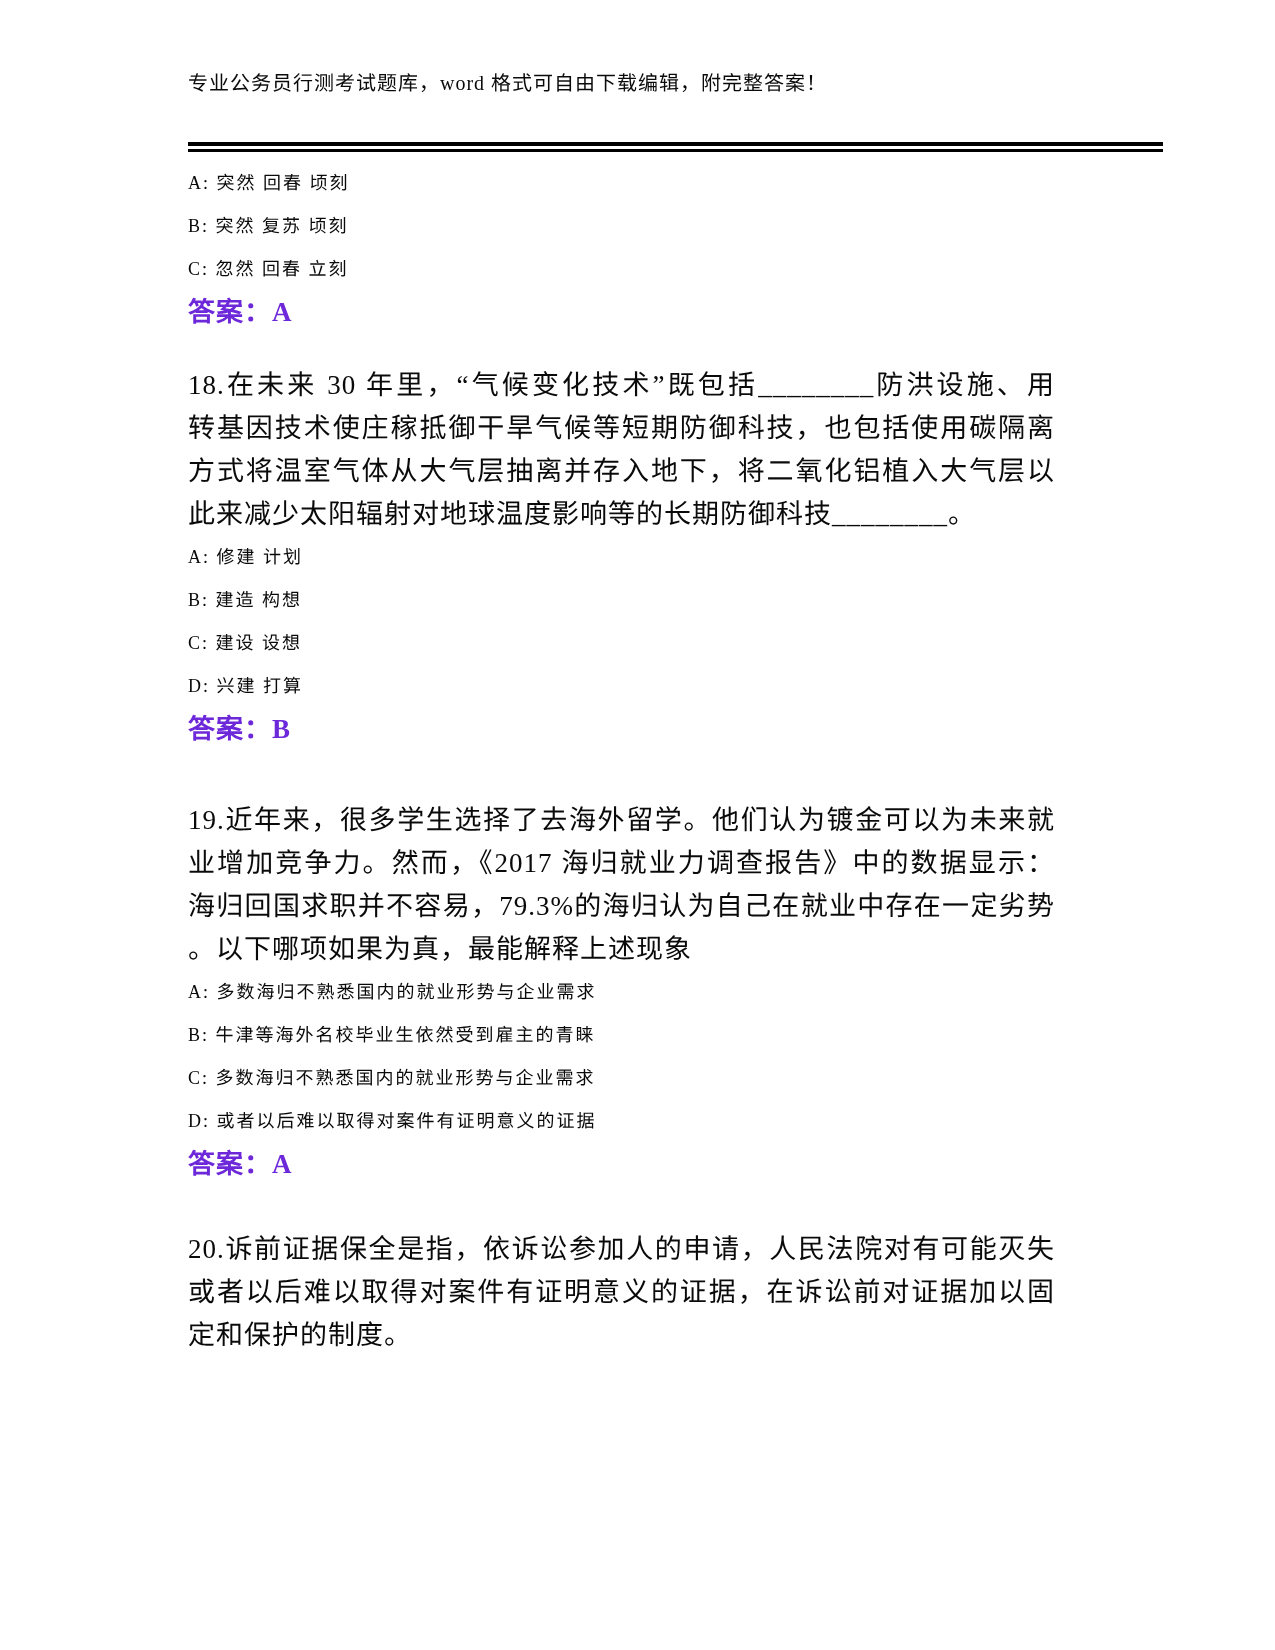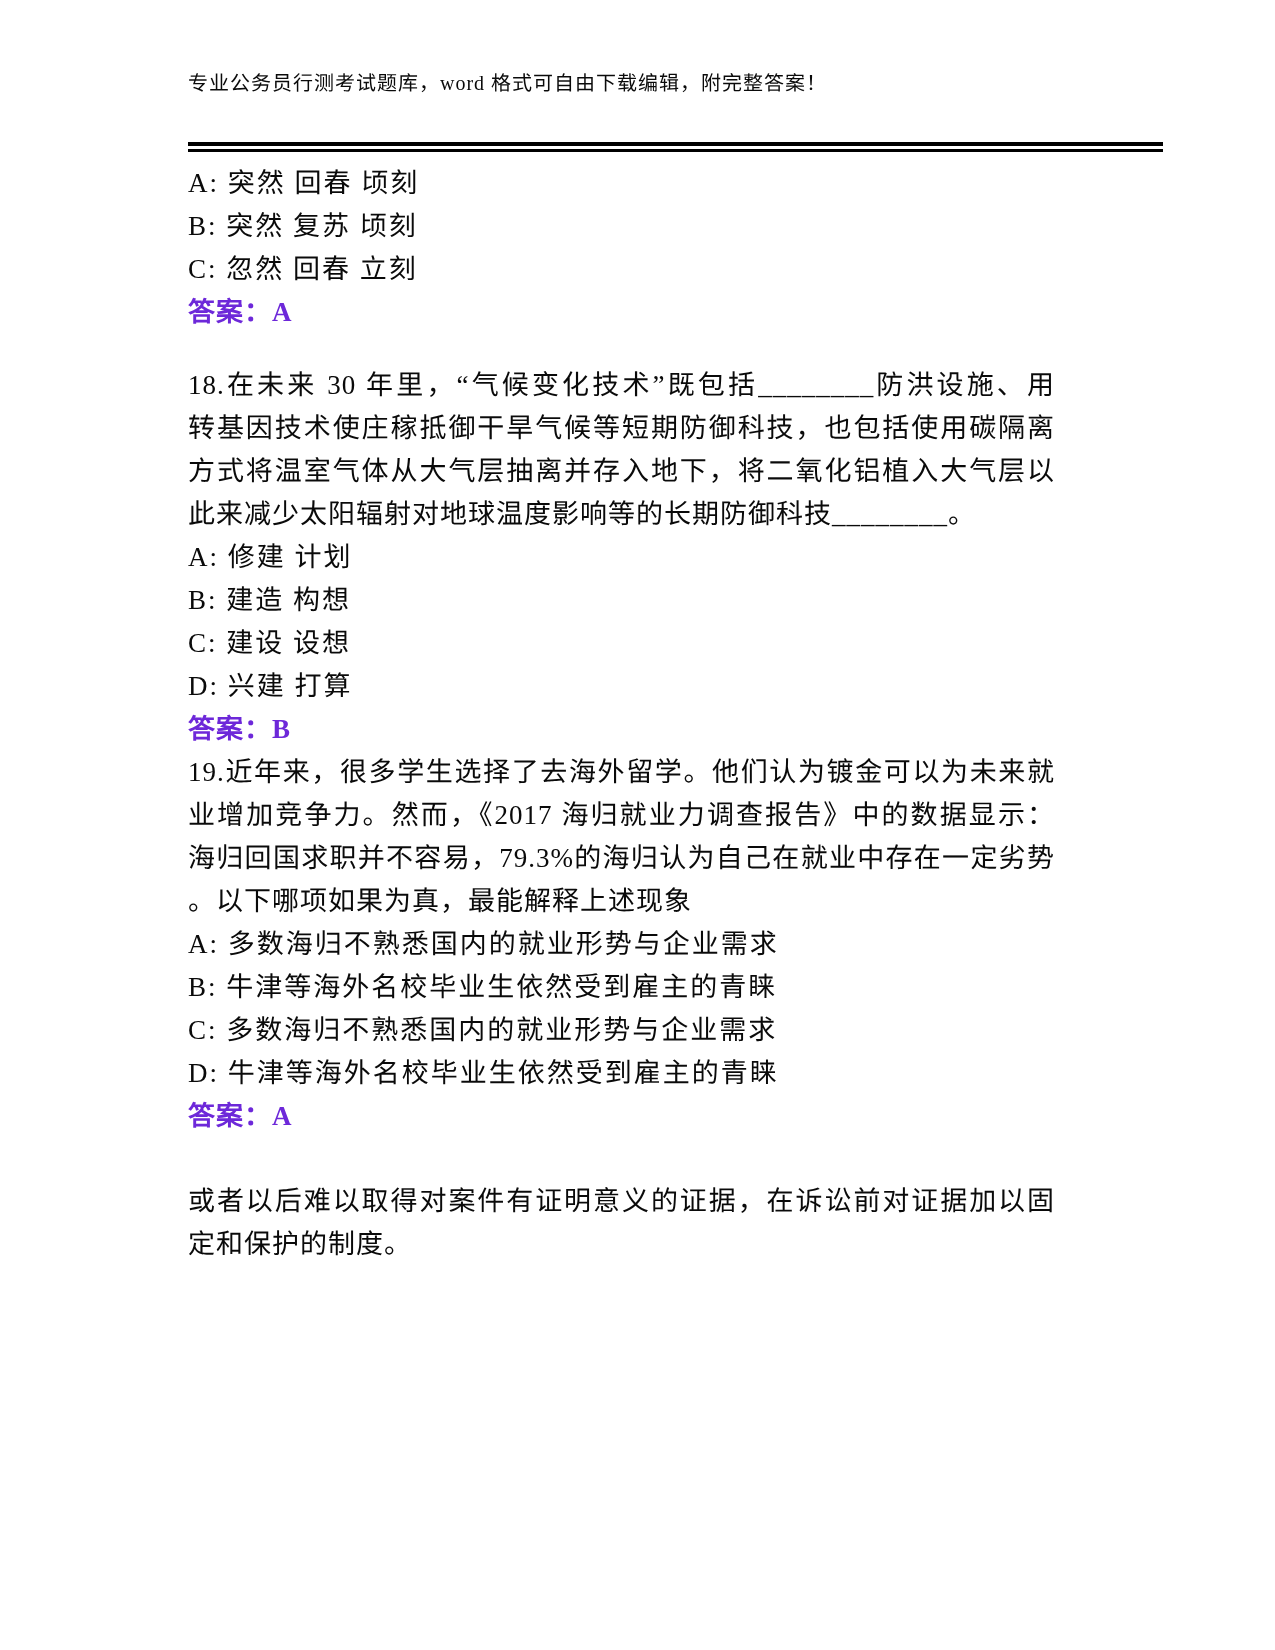--- a/index.html
+++ b/index.html
@@ -36,34 +36,34 @@
     border-bottom: 3px solid #000000;
   }
   .content {
     position: absolute;
     left: 188px;
     top: 162px;
     width: 867px;
   }
   .block { margin: 0; }
   .block:nth-child(1) { margin-bottom: 30px; }
-  .block:nth-child(2) { }
+  .block:nth-child(2) { margin-bottom: 48px; }
   .block:nth-child(3) { margin-bottom: 42px; }
   .line {
     font-size: 27px;
     line-height: 43px;
     letter-spacing: 1px;
     white-space: pre-wrap;
   }
   .line.just {
     text-align: justify;
     text-align-last: justify;
   }
   .option {
-    font-size: 27px;
+    font-size: 18px;
     line-height: 43px;
     letter-spacing: 2px;
     white-space: pre-wrap;
   }
   .answer {
     font-size: 27px;
     line-height: 43px;
     font-weight: bold;
     letter-spacing: 1px;
     color: #6d28d9;
@@ -94,21 +94,22 @@
         <div class="answer">答案：B</div>
       </div>
       <div class="block">
         <div class="line just">19.近年来，很多学生选择了去海外留学。他们认为镀金可以为未来就</div>
         <div class="line just">业增加竞争力。然而，《2017 海归就业力调查报告》中的数据显示：</div>
         <div class="line just">海归回国求职并不容易，79.3%的海归认为自己在就业中存在一定劣势</div>
         <div class="line">。以下哪项如果为真，最能解释上述现象</div>
         <div class="option">A: 多数海归不熟悉国内的就业形势与企业需求</div>
         <div class="option">B: 牛津等海外名校毕业生依然受到雇主的青睐</div>
         <div class="option">C: 多数海归不熟悉国内的就业形势与企业需求</div>
-        <div class="option">D: 牛津等海外名校毕业生依然受到雇主的青睐</div>
+        <div class="option">D: 或者以后难以取得对案件有证明意义的证据</div>
         <div class="answer">答案：A</div>
       </div>
       <div class="block">
+        <div class="line just">20.诉前证据保全是指，依诉讼参加人的申请，人民法院对有可能灭失</div>
         <div class="line just">或者以后难以取得对案件有证明意义的证据，在诉讼前对证据加以固</div>
         <div class="line">定和保护的制度。</div>
       </div>
     </div>
 </div>
 
 </body></html>

